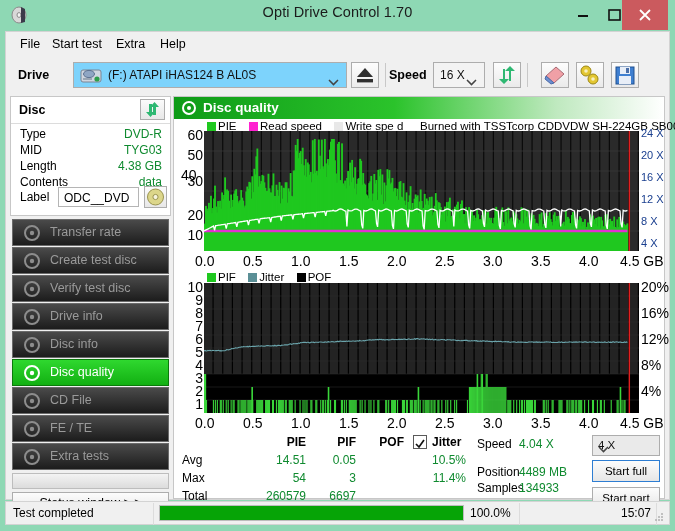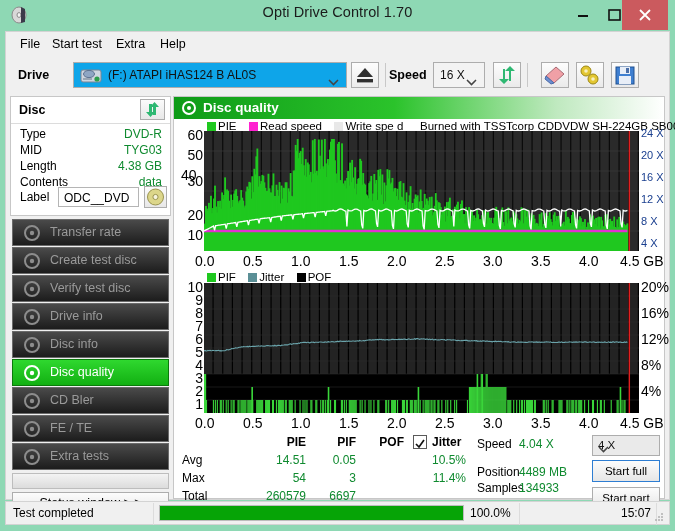--- a/index.html
+++ b/index.html
@@ -32,21 +32,21 @@
   }
   .menubar{position:absolute;left:0;top:0;width:663px;height:25px;background:#f0f0f0;}
   .menu-item{
     position:absolute;top:4px;font-size:12.5px;color:#000;padding:1px 6px;
   }
   
   .drive-row{position:absolute;left:0;top:25px;width:663px;height:39px;background:#f0f0f0;}
   .lbl-drive{position:absolute;left:12px;top:11px;font-size:12.5px;font-weight:bold;color:#000;}
   .drive-combo{
     position:absolute;left:67px;top:5px;width:274px;height:26px;
-    background:#0ea5e9;border:1px solid #adadad;box-sizing:border-box;
+    background:#7dd3fc;border:1px solid #adadad;box-sizing:border-box;
   }
   .drive-combo .dtext{position:absolute;left:34px;top:5px;font-size:12px;color:#111;white-space:nowrap;}
   .drive-combo .dicon{position:absolute;left:6px;top:4px;width:22px;height:18px;}
   .chev{position:absolute;right:7px;top:9px;width:11px;height:7px;}
   .eject-btn{
     position:absolute;left:345px;top:5px;width:28px;height:26px;
     background:linear-gradient(#fdfdfd,#ececec);border:1px solid #adadad;box-sizing:border-box;
   }
   .sep{position:absolute;width:1px;height:24px;background:#c8c8c8;top:6px;}
   .lbl-speed{position:absolute;left:383px;top:11px;font-size:12.5px;font-weight:bold;color:#000;}
@@ -349,21 +349,21 @@
                 <circle cx="9" cy="9" r="7" fill="none" stroke="#ffffff" stroke-width="2"></circle>
                 <circle cx="9" cy="9" r="2.2" fill="#ffffff"></circle>
               </svg></span>
           <span class="nlabel">Disc quality</span>
         </div>
         <div class="nav-btn" style="top:168px">
           <span class="nicon"><svg width="19" height="19" viewBox="0 0 19 19">
                 <circle cx="9" cy="9" r="7" fill="none" stroke="#8d8d8d" stroke-width="2"></circle>
                 <circle cx="9" cy="9" r="2.2" fill="#8d8d8d"></circle>
               </svg></span>
-          <span class="nlabel">CD Bler</span>
+          <span class="nlabel">CD File</span>
         </div>
         <div class="nav-btn" style="top:196px">
           <span class="nicon"><svg width="19" height="19" viewBox="0 0 19 19">
                 <circle cx="9" cy="9" r="7" fill="none" stroke="#8d8d8d" stroke-width="2"></circle>
                 <circle cx="9" cy="9" r="2.2" fill="#8d8d8d"></circle>
               </svg></span>
           <span class="nlabel">FE / TE</span>
         </div>
         <div class="nav-btn" style="top:224px">
           <span class="nicon"><svg width="19" height="19" viewBox="0 0 19 19">

